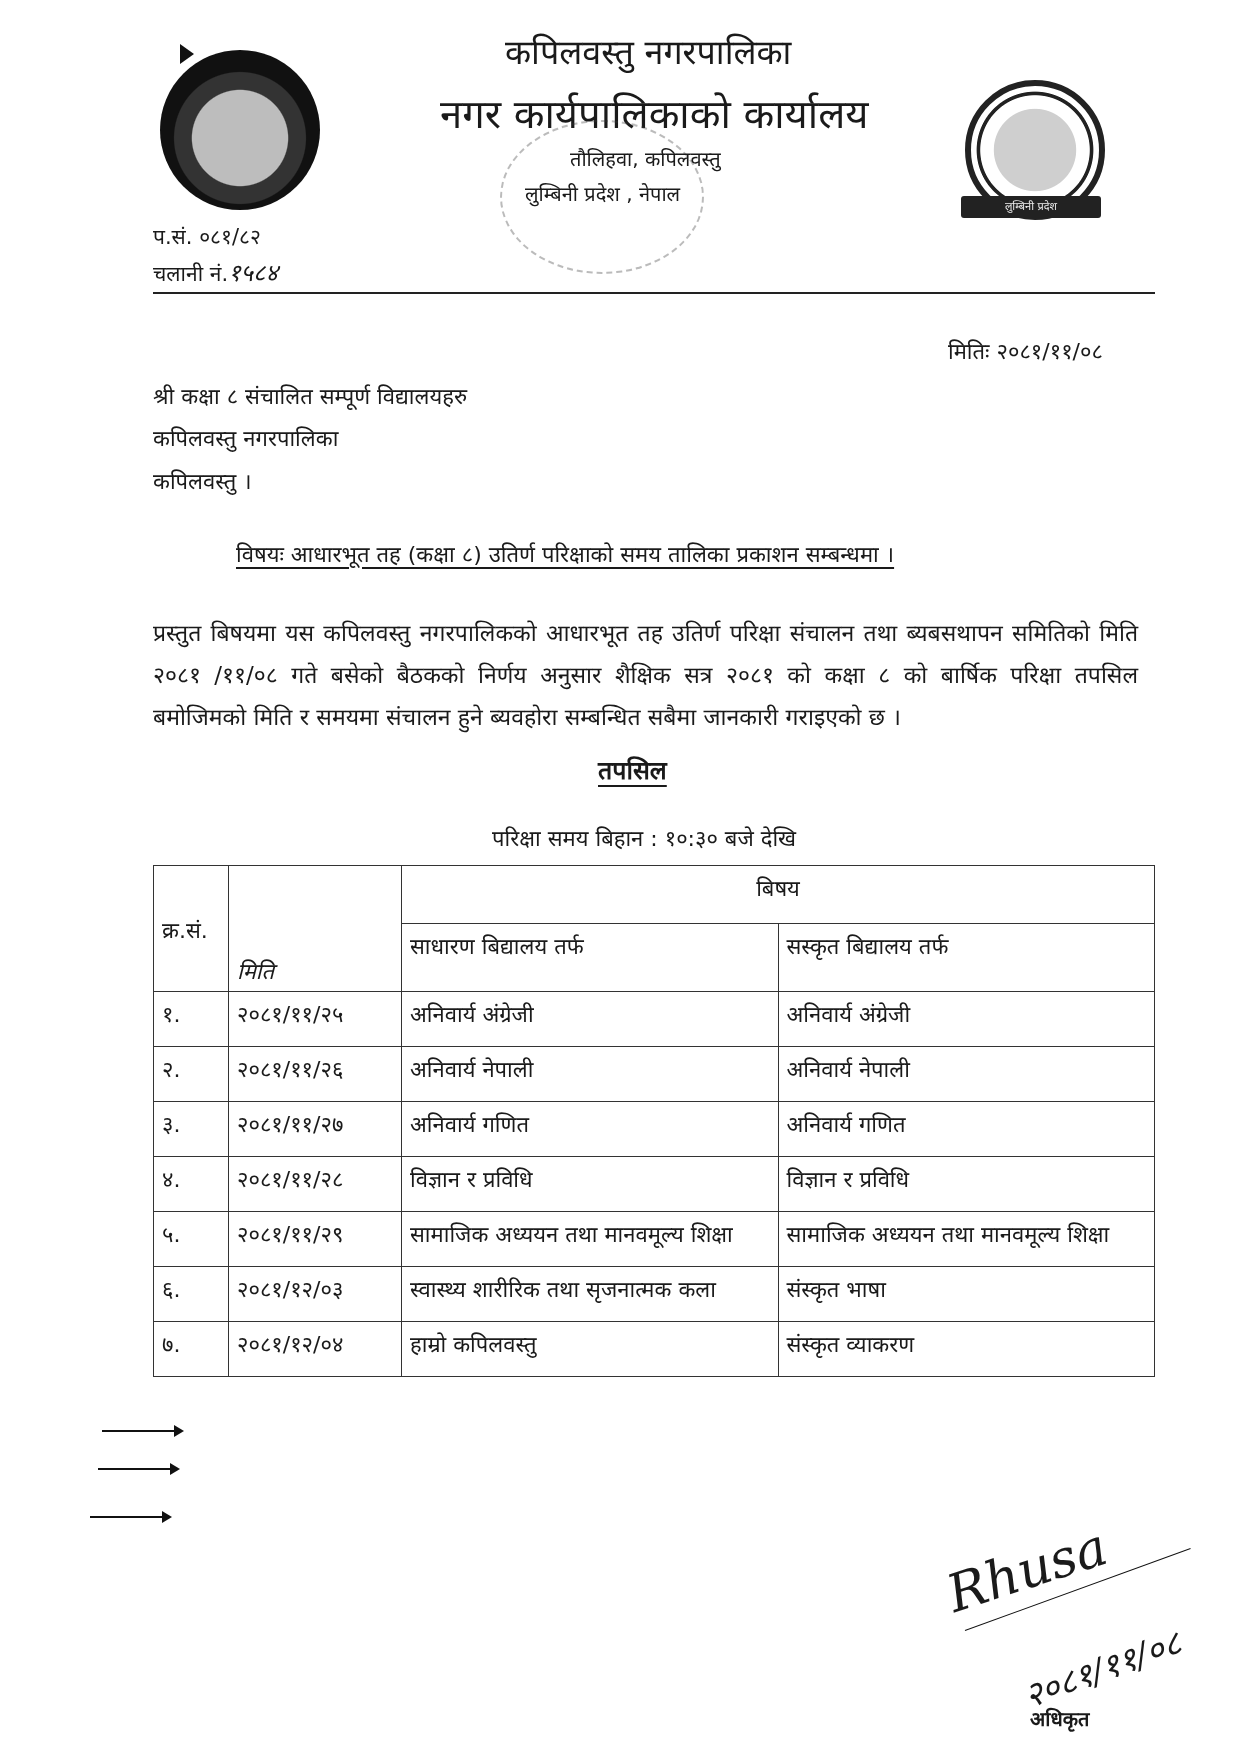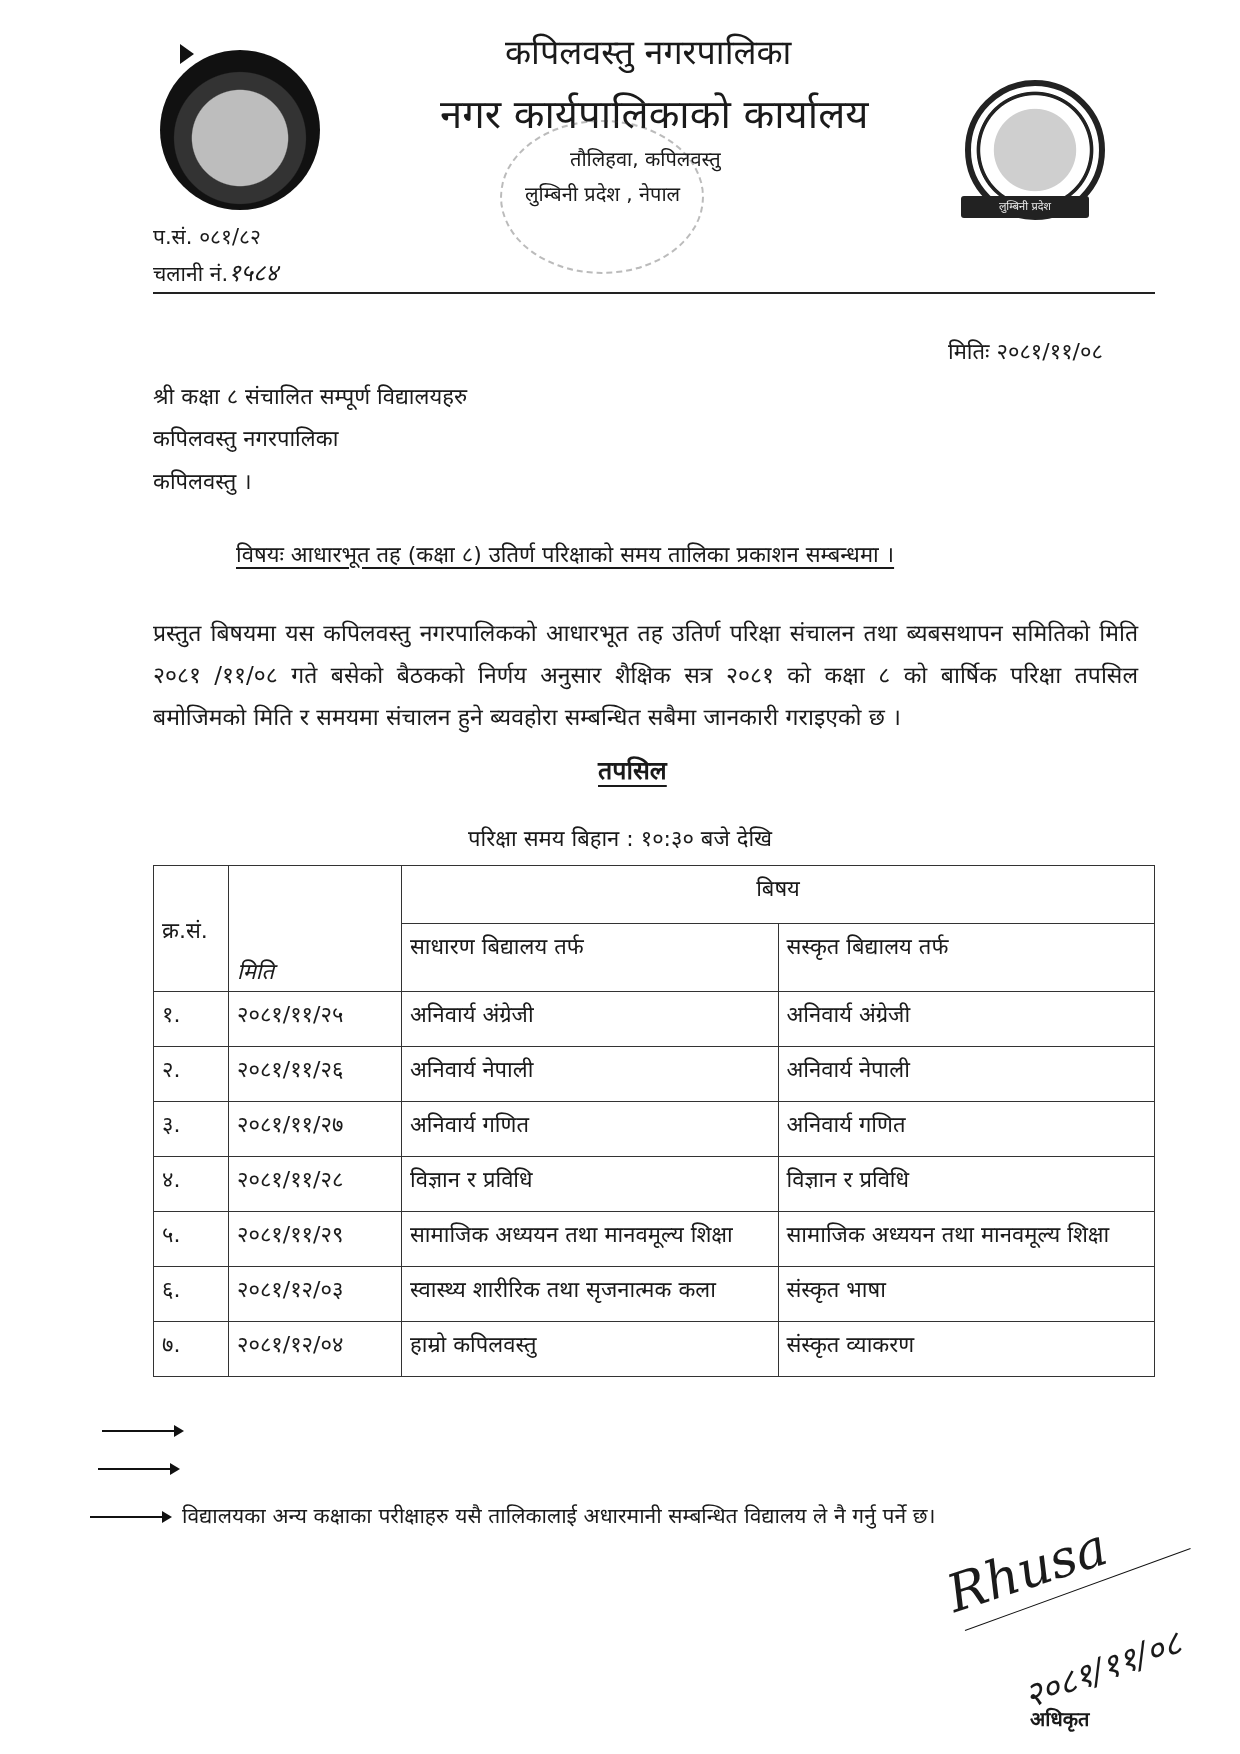--- a/index.html
+++ b/index.html
@@ -7,39 +7,39 @@
          font-family: "DejaVu Sans", "Liberation Sans", sans-serif; color: #1a1a1a; }
   .abs { position: absolute; }
   .emblem { position: absolute; border-radius: 50%; }
   #nepal-emblem { left: 160px; top: 50px; width: 160px; height: 160px;
     background: radial-gradient(circle at 50% 55%, #bdbdbd 0 40%, #333 41% 55%, #111 56% 100%); }
   #nepal-emblem .flag { position:absolute; left: 20px; top: -6px; width: 0; height: 0;
     border-left: 14px solid #111; border-top: 10px solid transparent; border-bottom: 10px solid transparent; }
   #muni-logo { left: 965px; top: 80px; width: 140px; height: 140px;
     border: 6px solid #222; box-sizing: border-box;
     background: radial-gradient(circle at 50% 50%, #cfcfcf 0 45%, #fff 46% 60%, #222 61% 64%, #fff 65% 100%); }
-  #muni-logo .ribbon { position:absolute; left: -10px; bottom: -4px; width: 128px; height: 22px;
+  #muni-logo .ribbon { position:absolute; left: -10px; bottom: -4px; width: 140px; height: 22px;
     background: #222; color: #eee; font-size: 11px; text-align: center; line-height: 22px; border-radius: 3px; }
   .stamp { position:absolute; left: 500px; top: 120px; width: 200px; height: 150px; border-radius: 50%;
     border: 2px dashed rgba(60,60,60,0.35); }
   #title1 { left: 505px; top: 28px; font-size: 34px; }
   #title2 { left: 440px; top: 85px; font-size: 40px; }
   #addr1 { left: 570px; top: 145px; font-size: 20px; }
   #addr2 { left: 525px; top: 180px; font-size: 20px; }
   #ref { left: 153px; top: 222px; font-size: 21px; }
   #dispatch { left: 153px; top: 255px; font-size: 21px; }
   #dispatch .hand { font-family: "DejaVu Serif", serif; font-style: italic; font-size: 24px; }
   #hr { left: 153px; top: 292px; width: 1002px; height: 0; border-top: 2px solid #222; }
   #date { left: 948px; top: 335px; font-size: 22px; }
   .addr-line { left: 153px; font-size: 22px; }
   #to1 { top: 380px; } #to2 { top: 422px; } #to3 { top: 465px; }
   #subject { left: 236px; top: 538px; font-size: 22px; text-decoration: underline; text-underline-offset: 5px; }
   #body { left: 153px; top: 612px; width: 985px; font-size: 23px; line-height: 42px; text-align: justify; }
   #tapasil { left: 598px; top: 752px; font-size: 25px; font-weight: bold; text-decoration: underline; text-underline-offset: 6px; }
-  #exam-time { left: 468px; top: 822px; font-size: 22px; }
+  #exam-time { left: 492px; top: 822px; font-size: 22px; }
   table#schedule { position:absolute; left: 153px; top: 865px; width: 1002px; border-collapse: collapse; font-size: 22px; }
   #schedule td, #schedule th { border: 1.5px solid #333; font-weight: normal; vertical-align: top; text-align: left; padding: 6px 8px; }
   #schedule th.sn { width: 58px; vertical-align: middle; }
   #schedule th.dt { width: 156px; vertical-align: bottom; font-style: italic; }
   #schedule th.subj { text-align: center; height: 45px; }
   #schedule th.sub2 { height: 55px; }
   #schedule td { height: 42px; }
   .notes { left: 90px; top: 1418px; font-size: 21px; }
   .note { position:absolute; white-space: nowrap; }
   .arrow { display:inline-block; position: relative; width: 80px; height: 2px; background: #111; vertical-align: middle; margin-right: 12px; }
@@ -147,21 +147,21 @@
 </table>
 
 <div class="abs notes">
   <div class="note" style="left:12px; top:0px;">
     <span class="arrow"></span>
   </div>
   <div class="note" style="left:8px; top:38px;">
     <span class="arrow"></span>
   </div>
   <div class="note" style="left:0px; top:78px; white-space: normal; width: 920px; line-height: 40px;">
-    <span class="arrow"></span><span>विद्यालयका अन्य कक्षाका परीक्षाहरु यसै तालिकालाई अधारमानी सम्बन्धित विद्यालय ले नै गर्नु पर्ने छ।</span>
+    <span class="arrow"></span>
   </div>
 </div>
 
 <div class="abs" id="sig">
   <div class="scrawl">Rhusa</div>
   <div class="sig-line"></div>
   <div class="sig-date">२०८१/११/०८</div>
   <div class="sig-title">अधिकृत</div>
 </div>
 

